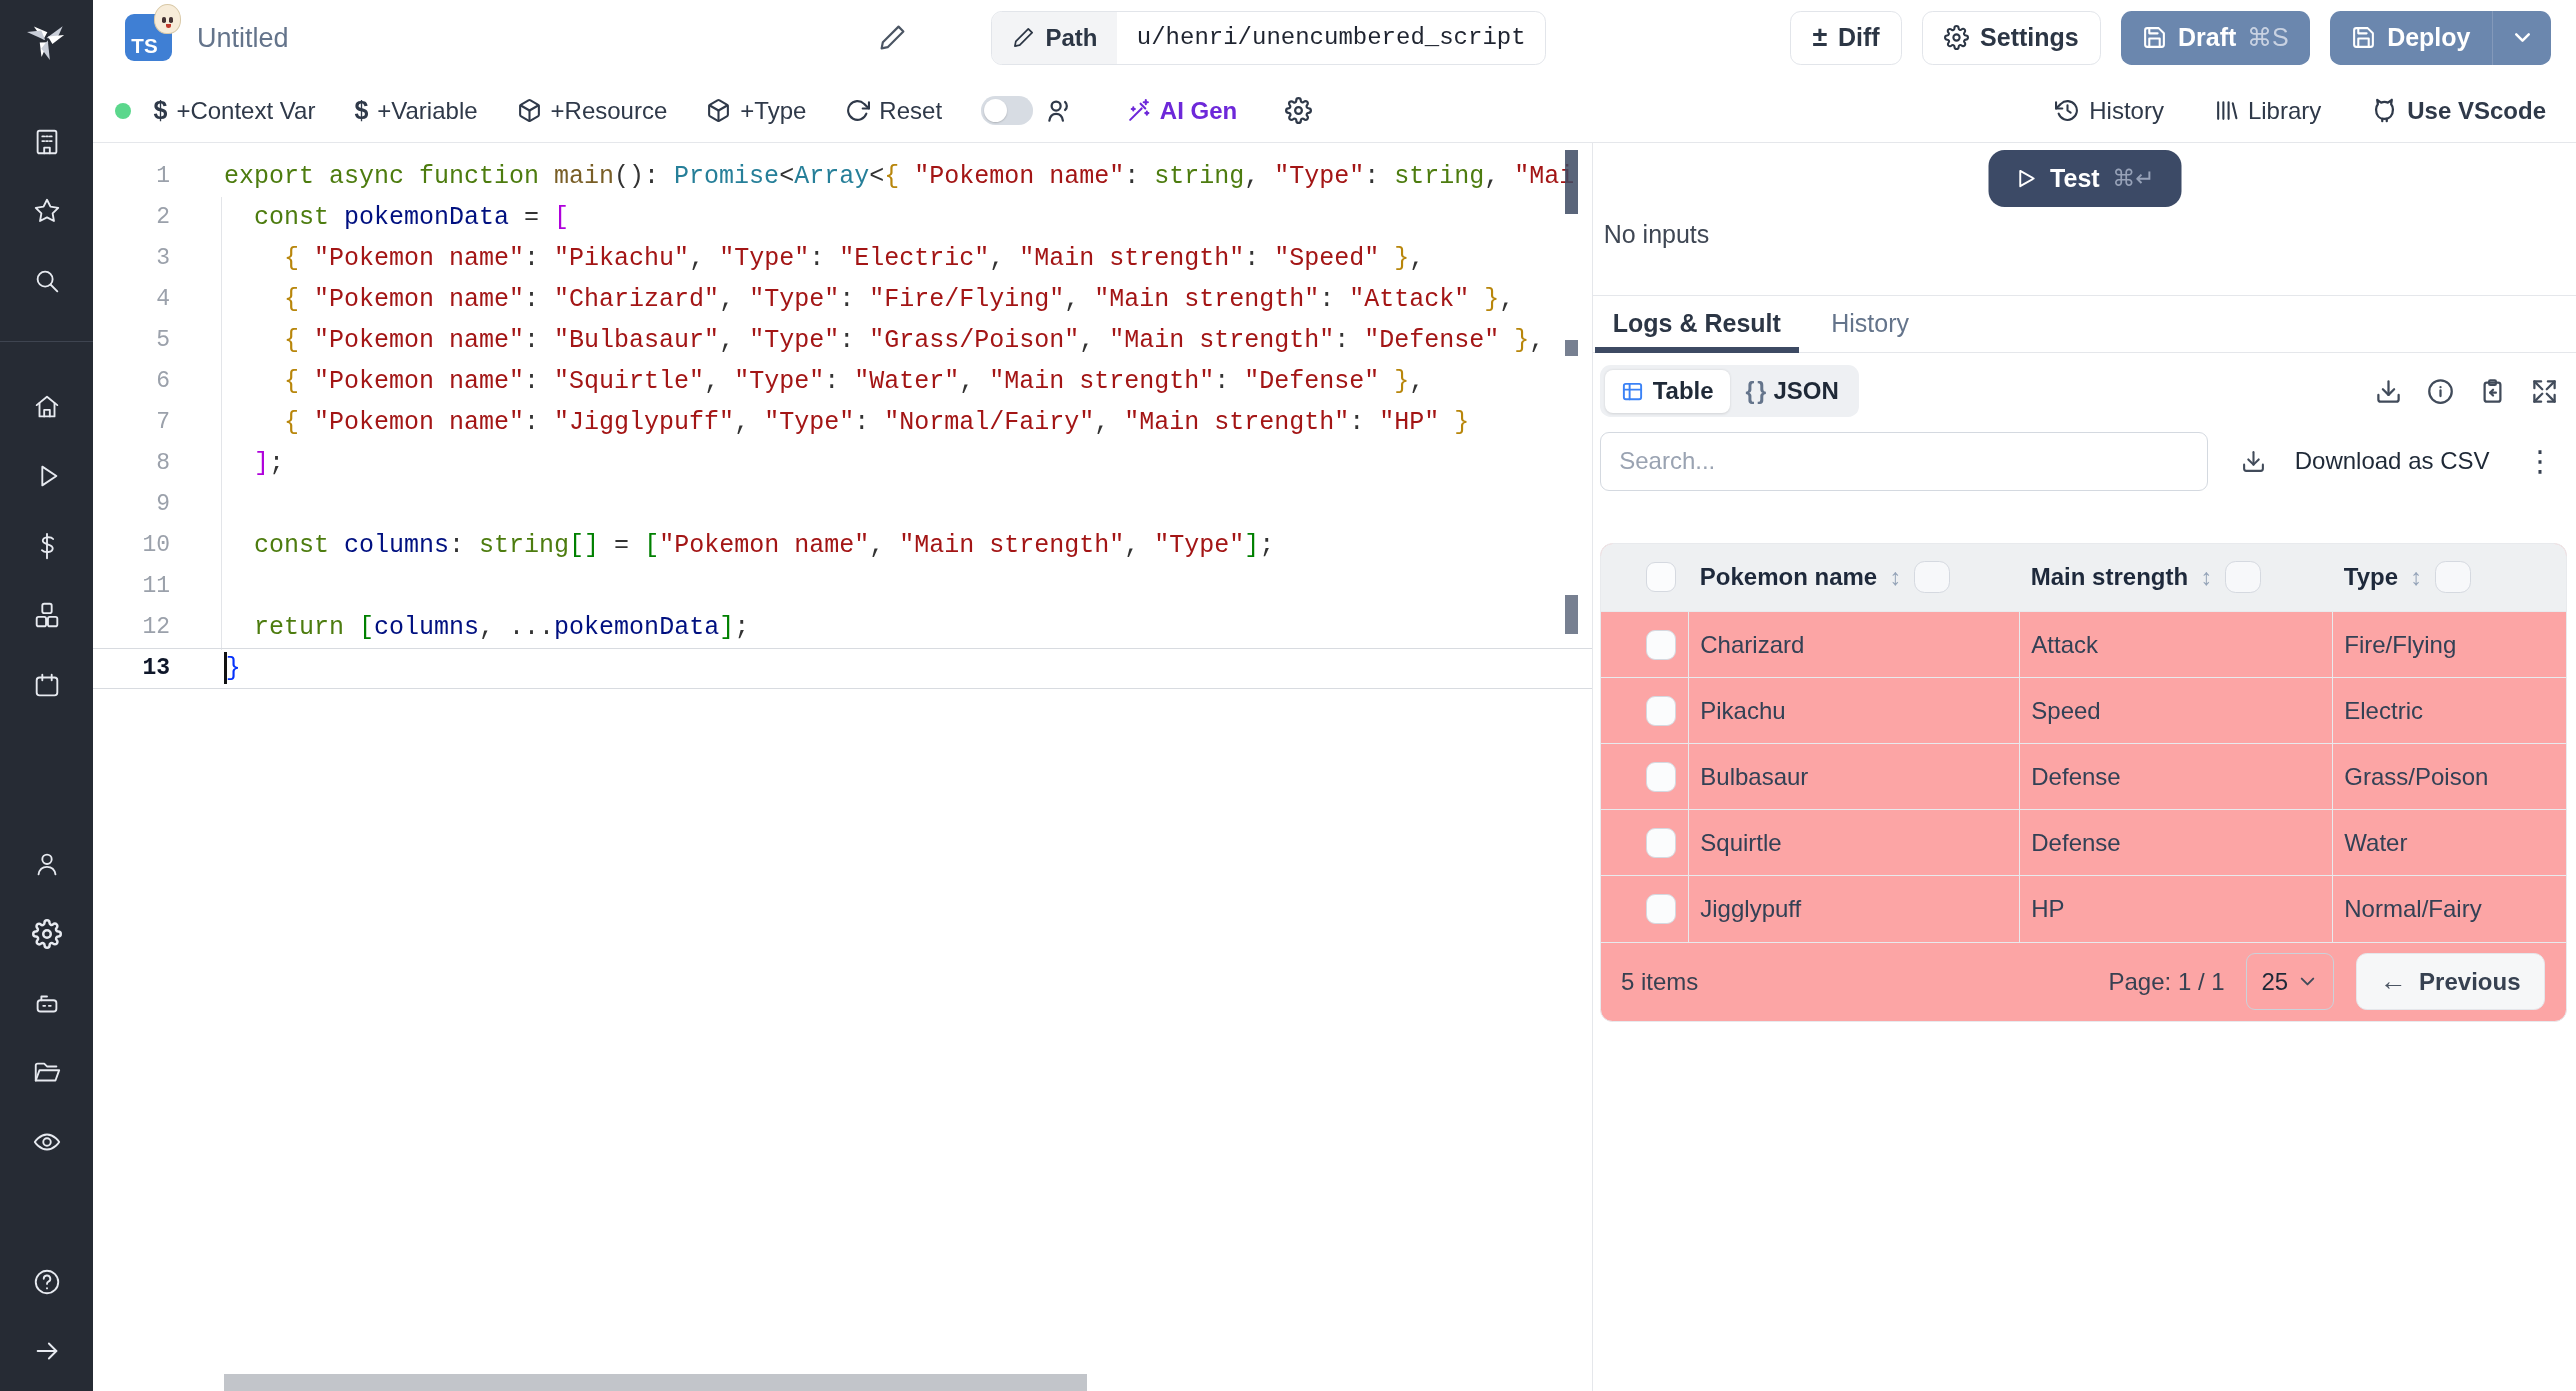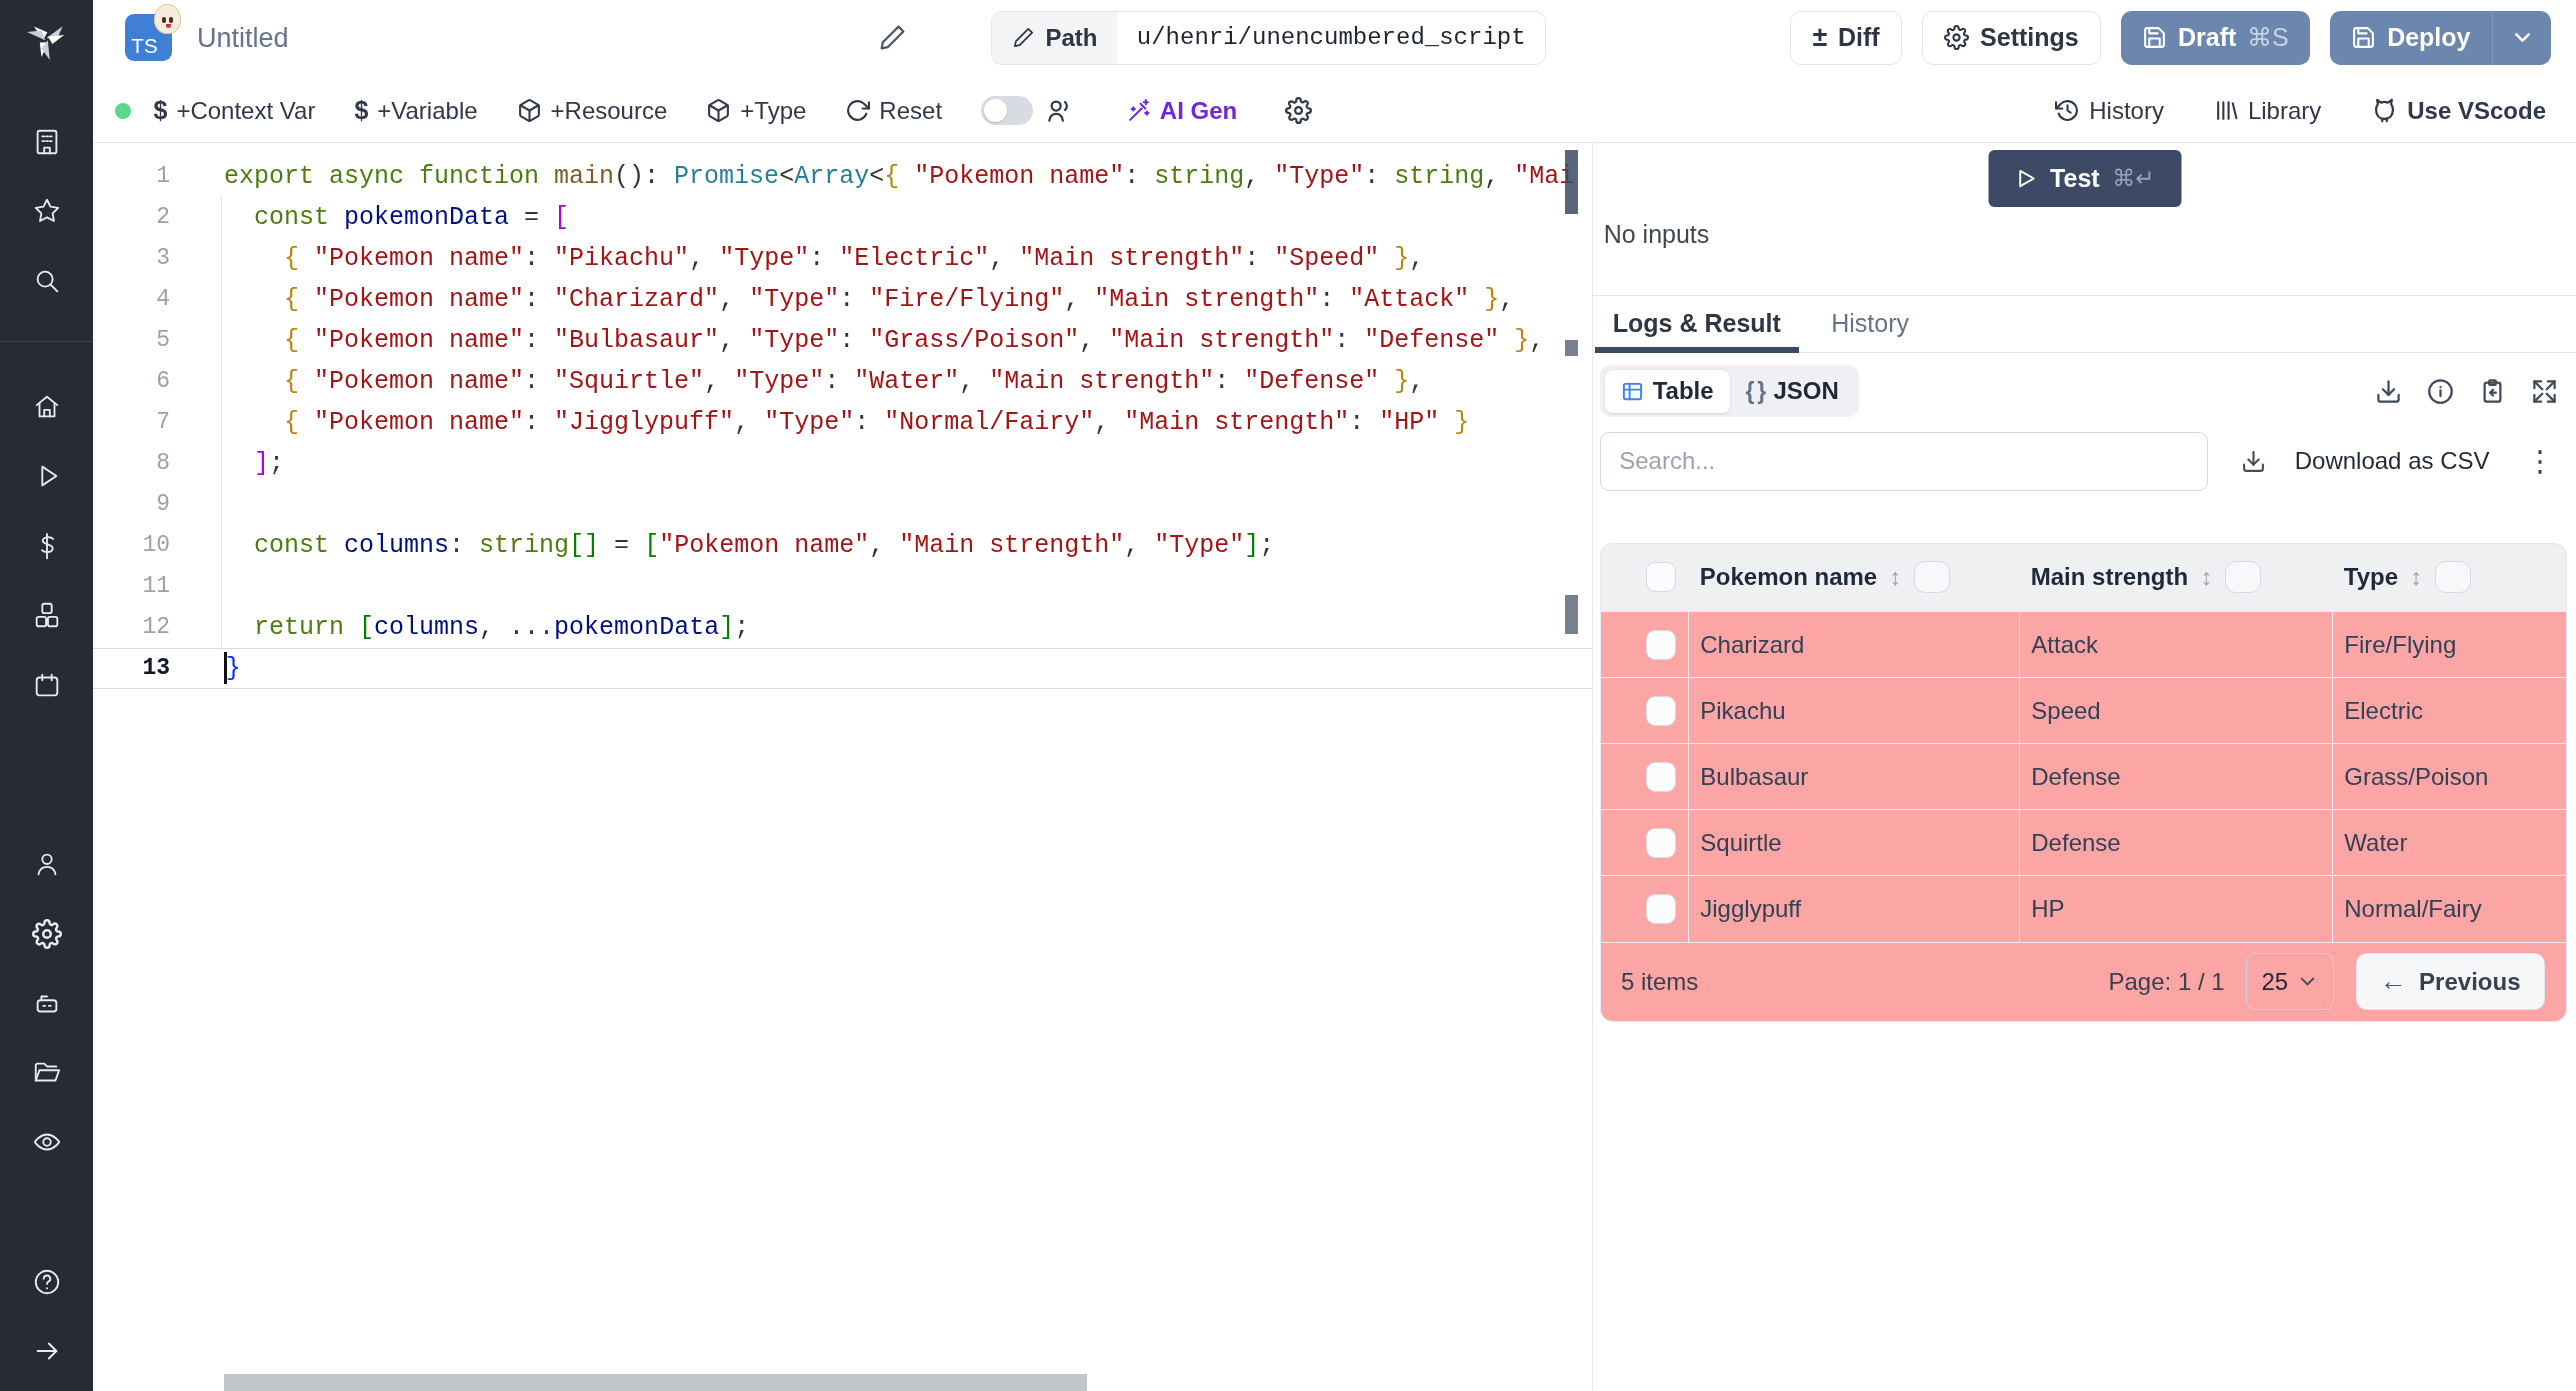--- a/index.html
+++ b/index.html
@@ -15,21 +15,21 @@
   .sb-btn { width:57px; height:57px; display:flex; align-items:center; justify-content:center;
             border-radius:9px; margin-bottom:12.5px; cursor:pointer; }
   .sb-div { width:93px; height:0.9px; background:#3e4450; margin:19.7px 0 36px 0; }
   .sb-spacer { flex:1; }
   .sb-gap { height:70px; }
 
   
   .header { position:absolute; left:93px; top:0; width:2483px; height:79px; background:#fff; }
   .ts-wrap { position:absolute; left:32px; top:14.3px; width:50px; height:50px; }
   .ts-icon { width:47px; height:47px; background:#3f7fd4; border-radius:9px; position:relative; }
-  .ts-icon span { position:absolute; left:6.3px; bottom:3.6px; color:#fff; font-weight:normal; font-size:20.6px; }
+  .ts-icon span { position:absolute; left:6.3px; bottom:3.6px; color:#fff; font-weight:bold; font-size:20.6px; }
   .ts-emoji { position:absolute; right:-9px; top:-10.7px; width:27px; height:30px; background:#f7ecd9;
               border-radius:50% 50% 46% 46%; border:0.9px solid #d9c9a8; }
   .ts-emoji i { position:absolute; width:3.6px; height:5.4px; background:#433; border-radius:1.8px; top:12.5px; }
   .ts-emoji i.l{left:7.2px} .ts-emoji i.r{right:7.2px}
   .ts-emoji b { position:absolute; width:5.4px; height:3.6px; background:#c0392b; border-radius:0 0 3.6px 3.6px; top:19.7px; left:10.7px; }
   .doc-title { position:absolute; left:104px; top:23px; font-size:27px; font-weight:500; color:#64748b; }
   .hdr-pencil { position:absolute; left:785px; top:23px; }
   .path-pill { position:absolute; left:898px; top:10.7px; height:54px; display:flex; align-items:stretch;
                border:0.9px solid #e2e5ea; border-radius:10.7px; overflow:hidden; background:#fff; }
   .path-left { display:flex; align-items:center; gap:10.7px; background:#f3f4f6; padding:0 19.7px;
@@ -84,21 +84,21 @@
   .v-thumb { position:absolute; right:14.3px; top:7.2px; width:12.5px; height:64px; background:#3d4a63; opacity:.85; }
   .v-mark1 { position:absolute; right:14.3px; top:197px; width:12.5px; height:16px; background:#3d4a63; opacity:.7; }
   .v-mark2 { position:absolute; right:14.3px; top:452px; width:12.5px; height:39px; background:#3d4a63; opacity:.7; }
 
   
   .panel { position:absolute; left:1592px; top:143px; width:984px; height:1249px; background:#fff;
            border-left:0.9px solid #e5e7eb; }
   .panel svg { stroke:#414b5a; fill:none; stroke-width:2; stroke-linecap:round; stroke-linejoin:round; }
   .test-row { height:77px; position:relative; }
   .test-btn { position:absolute; left:50%; transform:translateX(-50%); top:7.2px; width:193px; height:57px;
-              background:#3c4a66; border-radius:6px; display:flex; align-items:center; justify-content:center;
+              background:#3c4a66; border-radius:16px; display:flex; align-items:center; justify-content:center;
               gap:12.5px; cursor:pointer; }
   .test-btn .lbl { color:#fff; font-size:25px; font-weight:bold; }
   .test-btn .sc { color:#97a2b8; font-size:23px; }
   .test-btn svg { stroke:#fff; }
   .no-inputs { padding-left:10.7px; font-size:25px; color:#3f4754; height:75px; }
   .panel-div { height:0.9px; background:#e5e7eb; }
   .tabs { display:flex; gap:14.3px; height:57px; border-bottom:0.9px solid #e5e7eb; padding-left:1.8px; }
   .tab { display:flex; align-items:center; padding:0 18px; font-size:25px; cursor:pointer; position:relative; }
   .tab.active { font-weight:600; color:#2c3645; }
   .tab.active::after { content:""; position:absolute; left:0; right:0; bottom:-0.9px; height:5.4px; background:#3d4a63; }

